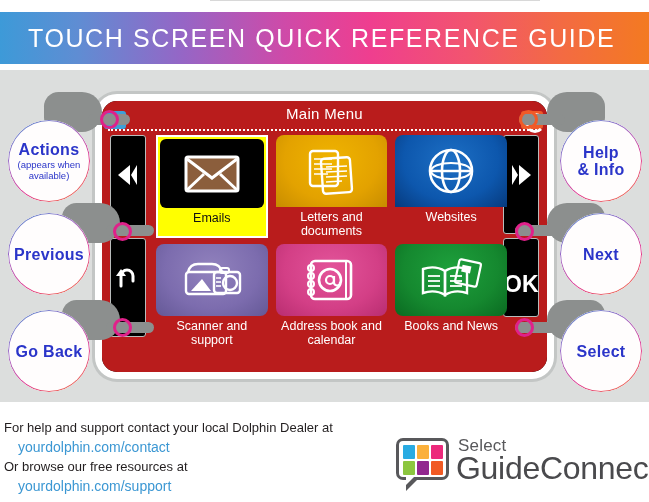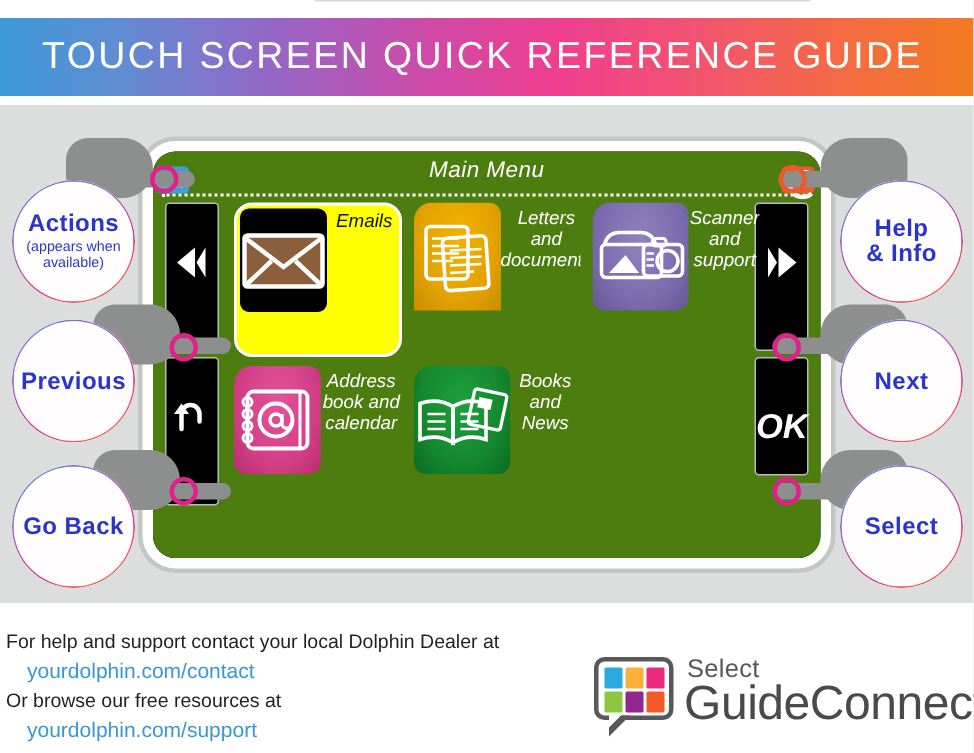--- a/index.html
+++ b/index.html
@@ -29,21 +29,21 @@
 
   
   .device-shell{
     position:absolute;left:95px;top:24px;width:459px;height:285px;
     border:7px solid #ffffff;border-radius:22px;
     background:#000000;
     box-sizing:border-box;
     box-shadow:0 0 0 3px #c3c6c5;
   }
   .device-inner{
-    position:absolute;inset:0;background:#4d7c0f;border-radius:15px;overflow:hidden;font-style:italic;
+    position:absolute;inset:0;background:#b91c1c;border-radius:15px;overflow:hidden;
   }
 
   
   .dev-title{
     position:absolute;left:0;top:4px;width:100%;text-align:center;
     color:#ffffff;font-size:15px;letter-spacing:.3px;
   }
   .dotted-line{
     position:absolute;left:6px;top:28px;width:calc(100% - 12px);height:0;
     border-top:2px dotted #ffffff;
@@ -64,21 +64,21 @@
   }
   .nav-glyph.ok{font-size:23px;font-weight:bold;letter-spacing:0px;top:34px;}
   .nav-glyph svg{display:inline-block;}
 
   
   .tiles{
     position:absolute;left:54px;top:34px;width:351px;height:212px;
     display:grid;grid-template-columns:repeat(3,1fr);grid-template-rows:1fr 1fr;
     gap:6px 8px;
   }
-  .tile{position:relative;border-radius:12px;overflow:hidden;display:flex;flex-direction:row;}
+  .tile{position:relative;border-radius:0;overflow:hidden;display:flex;flex-direction:column;}
   .tile .art{
     height:72px;display:flex;align-items:center;justify-content:center;
     border-radius:8px 8px 0 0;
   }
   .tile .cap{
     flex:1;display:flex;align-items:flex-start;justify-content:center;
     text-align:center;color:#ffffff;font-size:12.5px;line-height:14px;padding-top:3px;
   }
   .tile.selected{background:#ffff00;border:2px solid #ffffff;box-sizing:border-box;}
   .tile.selected .art{background:#000000;border-radius:6px;margin:2px 2px 0 2px;height:69px;}
@@ -242,20 +242,31 @@
                   <line x1="24" y1="21" x2="45" y2="20"></line>
                     <line x1="24" y1="26" x2="45" y2="25"></line>
                   <line x1="24" y1="31" x2="45" y2="30"></line>
                     <line x1="24" y1="36" x2="40" y2="35"></line>
                 </g>
               </svg>
             </div>
             <div class="cap">Letters and documents</div>
           </div>
 
+          <div class="tile">
+            <div class="art art-web">
+              <svg width="50" height="50" viewBox="0 0 50 50">
+                <circle cx="25" cy="25" r="21" fill="none" stroke="#fff" stroke-width="2.6"></circle>
+                <ellipse cx="25" cy="25" rx="9" ry="21" fill="none" stroke="#fff" stroke-width="2.6"></ellipse>
+                <line x1="4" y1="25" x2="46" y2="25" stroke="#fff" stroke-width="2.6"></line>
+                <ellipse cx="25" cy="25" rx="20" ry="8" fill="none" stroke="#fff" stroke-width="2.2"></ellipse>
+              </svg>
+            </div>
+            <div class="cap">Websites</div>
+          </div>
 
           <div class="tile tile-row2">
             <div class="art art-scan">
               <svg width="64" height="44" viewBox="0 0 64 44">
                 <path d="M8 14 q2 -8 10 -8 h14 q8 0 10 8" fill="none" stroke="#fff" stroke-width="2.4"></path>
                 <rect x="6" y="14" width="40" height="22" rx="3" fill="none" stroke="#fff" stroke-width="2.4"></rect>
                 <polygon points="11,33 22,21 31,33" fill="#fff"></polygon>
                 <rect x="34" y="14" width="26" height="21" rx="3" fill="none" stroke="#fff" stroke-width="2.4"></rect>
                 <rect x="40" y="10" width="9" height="5" rx="2" fill="none" stroke="#fff" stroke-width="2"></rect>
                 <circle cx="50" cy="25" r="7" fill="none" stroke="#fff" stroke-width="2.4"></circle>

